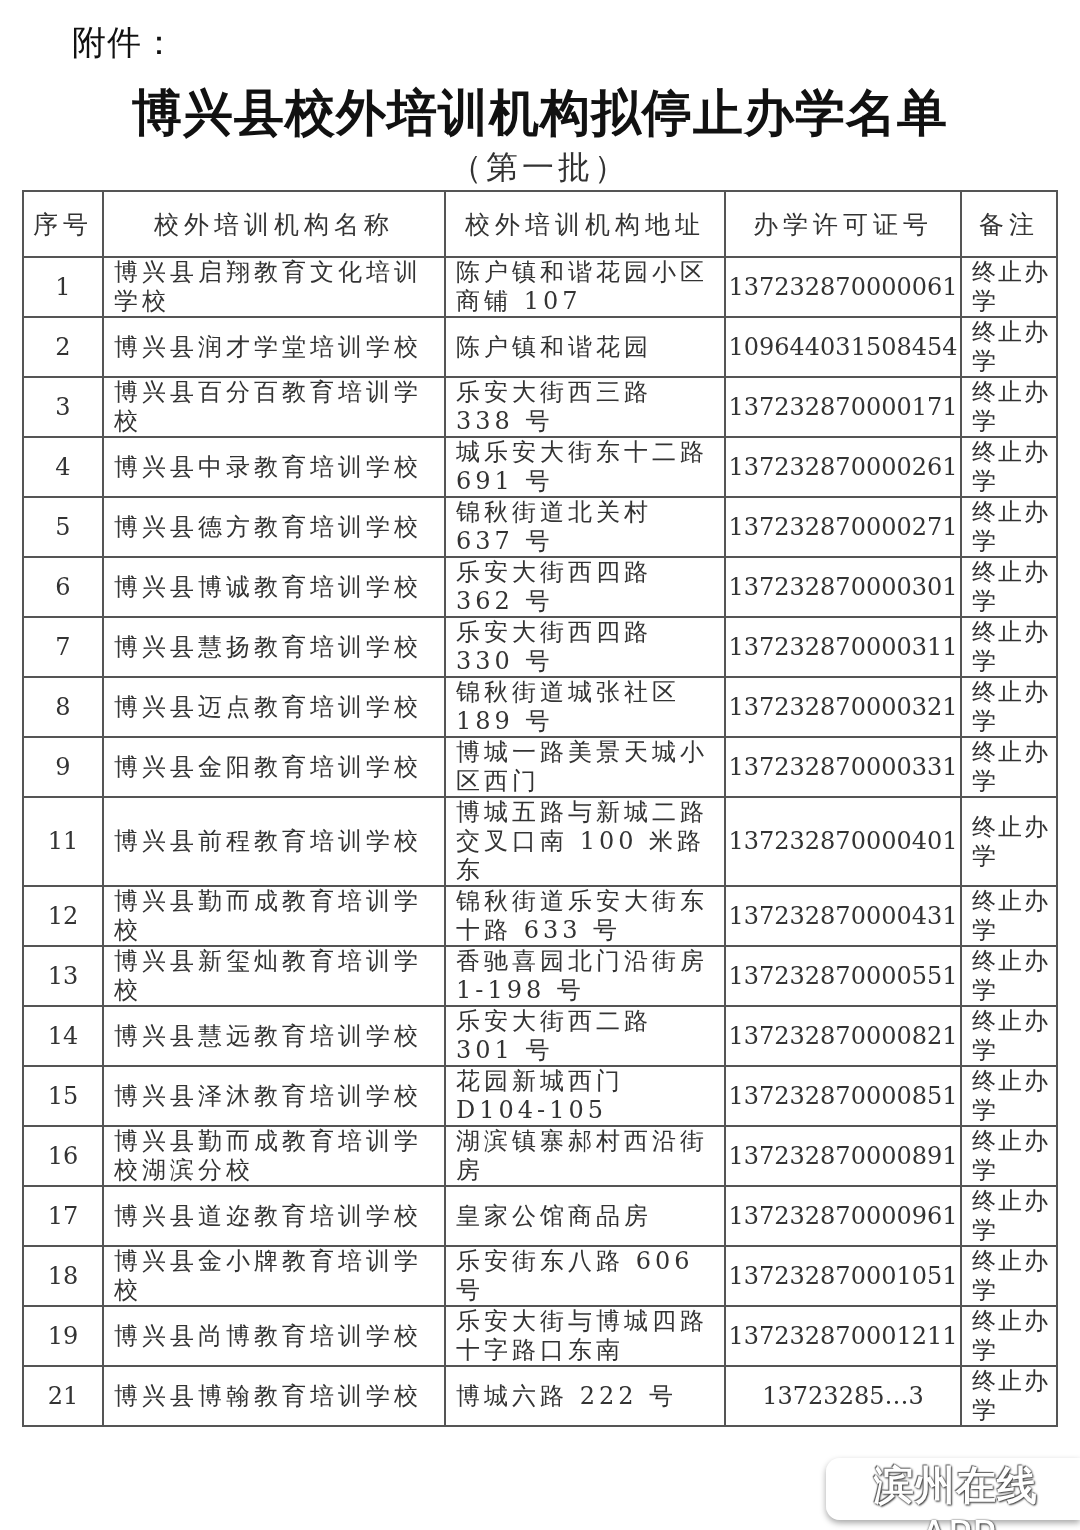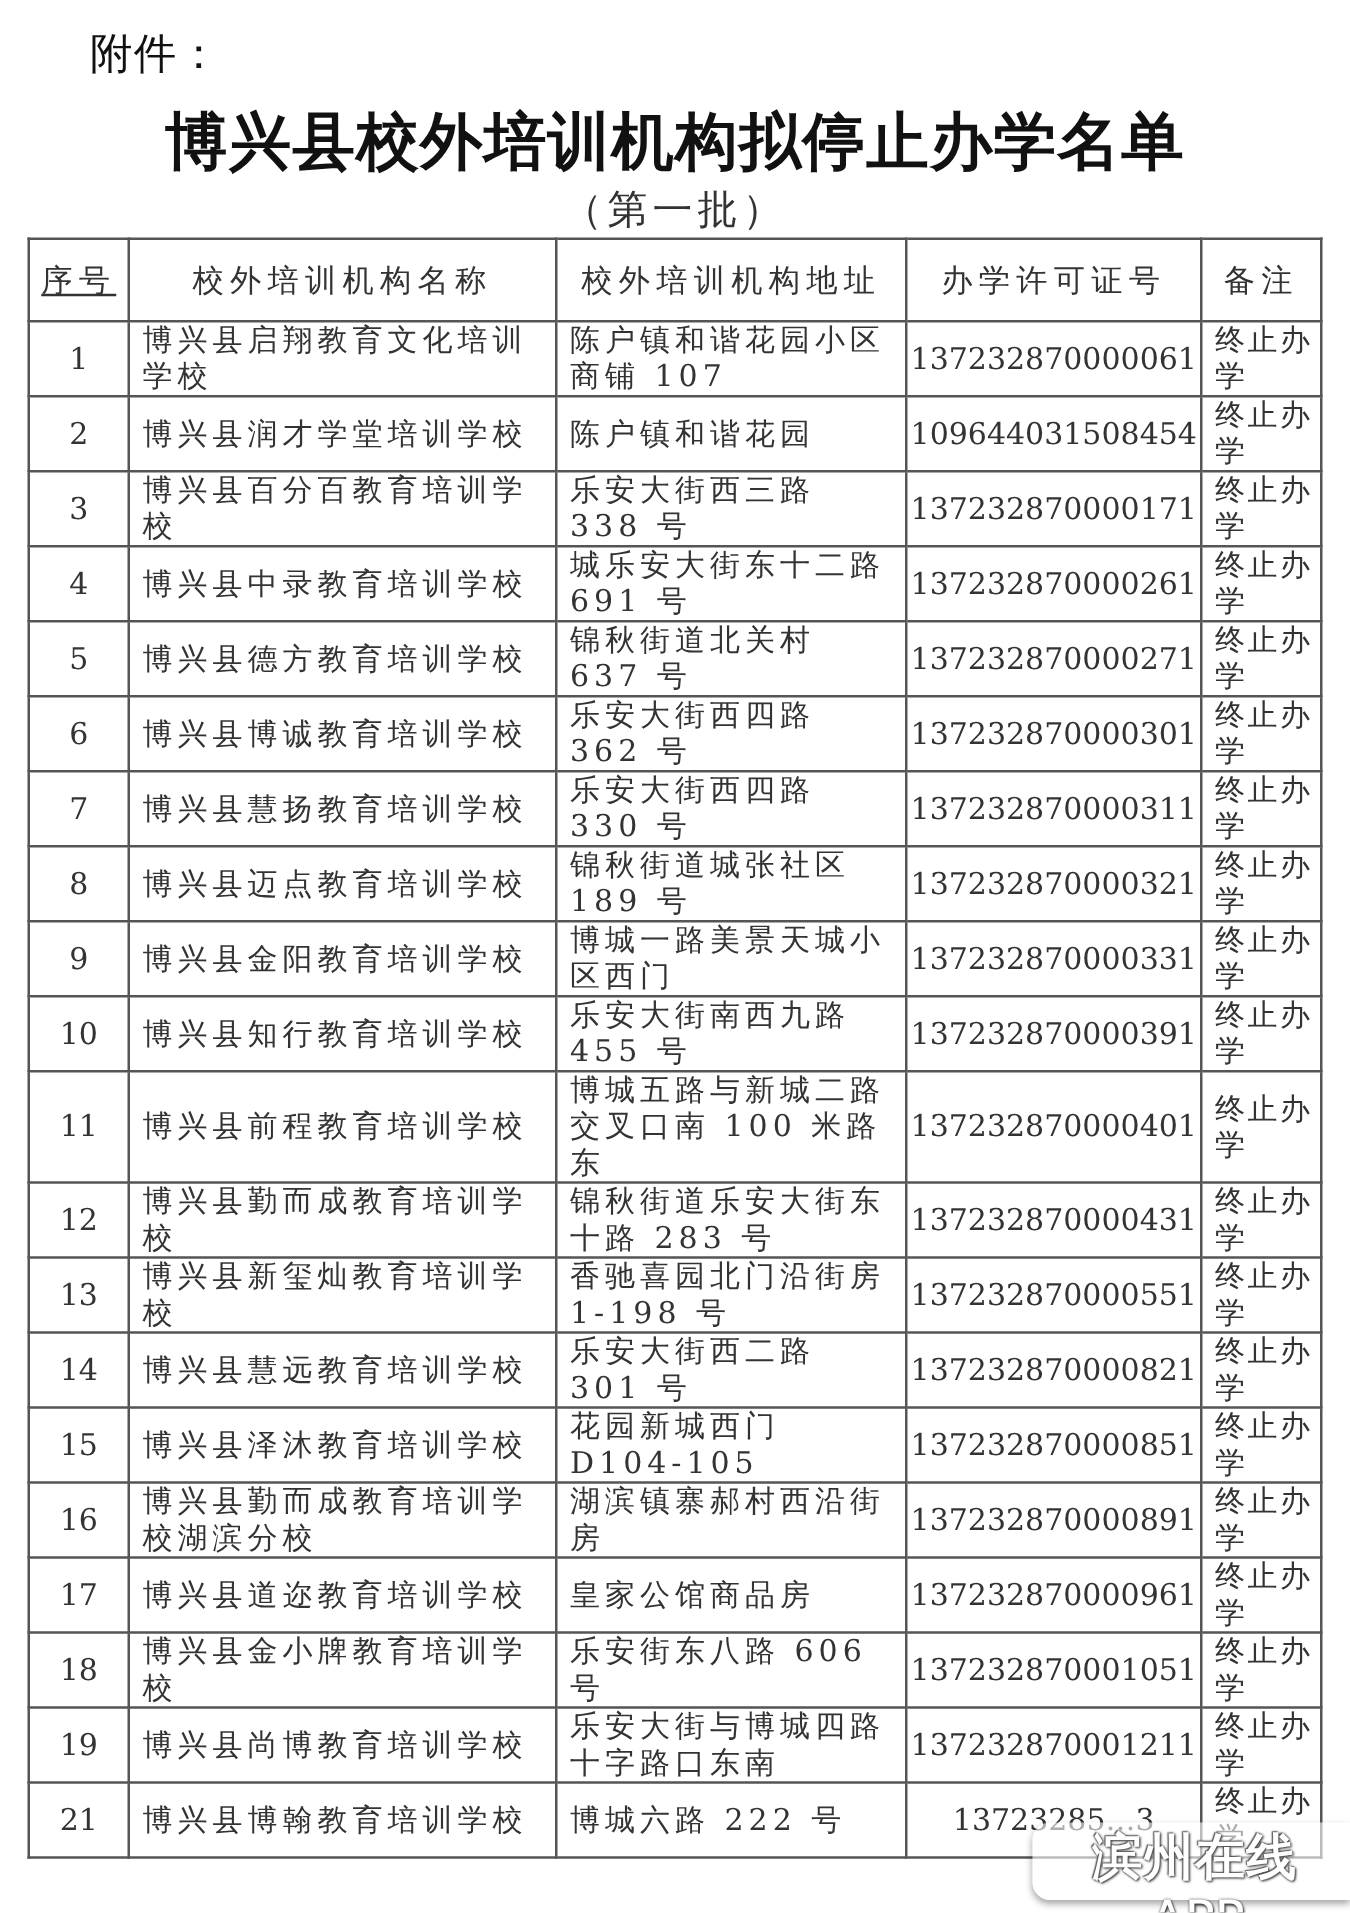--- a/index.html
+++ b/index.html
@@ -72,21 +72,21 @@
       font-size: 24px;
       color: #333333;
       line-height: 29px;
     }
     .c-idx { text-align: center; font-size: 24px; }
     .c-name { padding-left: 10px !important; padding-right: 6px !important; letter-spacing: 4px; }
     .c-addr { padding-left: 10px !important; padding-right: 4px !important; letter-spacing: 4px; }
     .c-lic { text-align: center; font-size: 24px; letter-spacing: 0px; }
     .c-note { padding-left: 10px !important; letter-spacing: 2px; line-height: 29px; }
     th.h-name, th.h-addr, th.h-lic { text-align: center; }
-    th.h-idx { letter-spacing: 2px; text-decoration: underline; }
+    th.h-idx { letter-spacing: 2px; }
     th.h-note { text-align: left; padding-left: 10px; letter-spacing: 4px; }
 
     .watermark {
       position: absolute;
       left: 826px;
       top: 1458px;
       width: 254px;
       height: 62px;
       border-radius: 14px 0 0 14px;
       background: rgba(255,255,255,0.6);
@@ -196,37 +196,30 @@
         <td class="c-note">终止办学</td>
       </tr>
       <tr>
         <td class="c-idx">9</td>
         <td class="c-name">博兴县金阳教育培训学校</td>
         <td class="c-addr">博城一路美景天城小区西门</td>
         <td class="c-lic">137232870000331</td>
         <td class="c-note">终止办学</td>
       </tr>
       <tr>
-        <td class="c-idx">10</td>
-        <td class="c-name">博兴县知行教育培训学校</td>
-        <td class="c-addr">乐安大街南西九路 455 号</td>
-        <td class="c-lic">137232870000391</td>
-        <td class="c-note">终止办学</td>
-      </tr>
-      <tr>
         <td class="c-idx">11</td>
         <td class="c-name">博兴县前程教育培训学校</td>
         <td class="c-addr">博城五路与新城二路交叉口南 100 米路东</td>
         <td class="c-lic">137232870000401</td>
         <td class="c-note">终止办学</td>
       </tr>
       <tr>
         <td class="c-idx">12</td>
         <td class="c-name">博兴县勤而成教育培训学校</td>
-        <td class="c-addr">锦秋街道乐安大街东十路 283 号</td>
+        <td class="c-addr">锦秋街道乐安大街东十路 633 号</td>
         <td class="c-lic">137232870000431</td>
         <td class="c-note">终止办学</td>
       </tr>
       <tr>
         <td class="c-idx">13</td>
         <td class="c-name">博兴县新玺灿教育培训学校</td>
         <td class="c-addr">香驰喜园北门沿街房 1-198 号</td>
         <td class="c-lic">137232870000551</td>
         <td class="c-note">终止办学</td>
       </tr>

